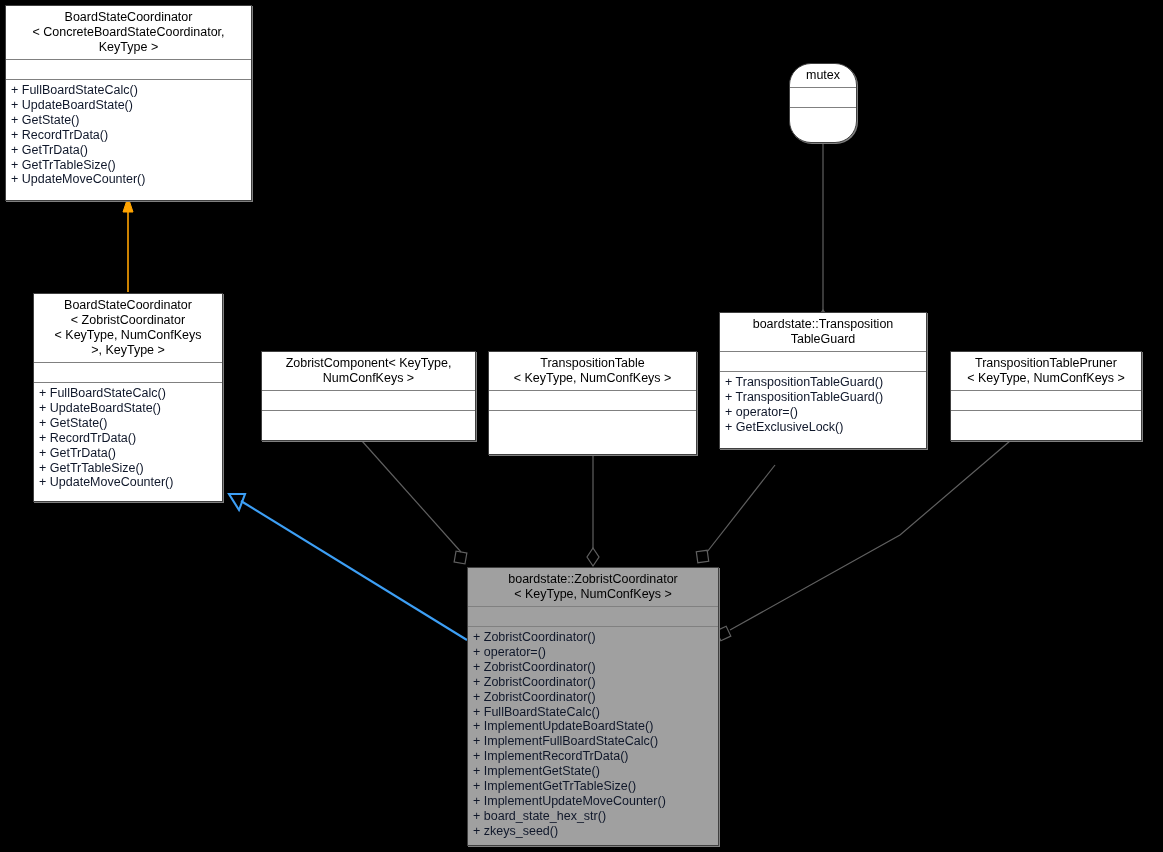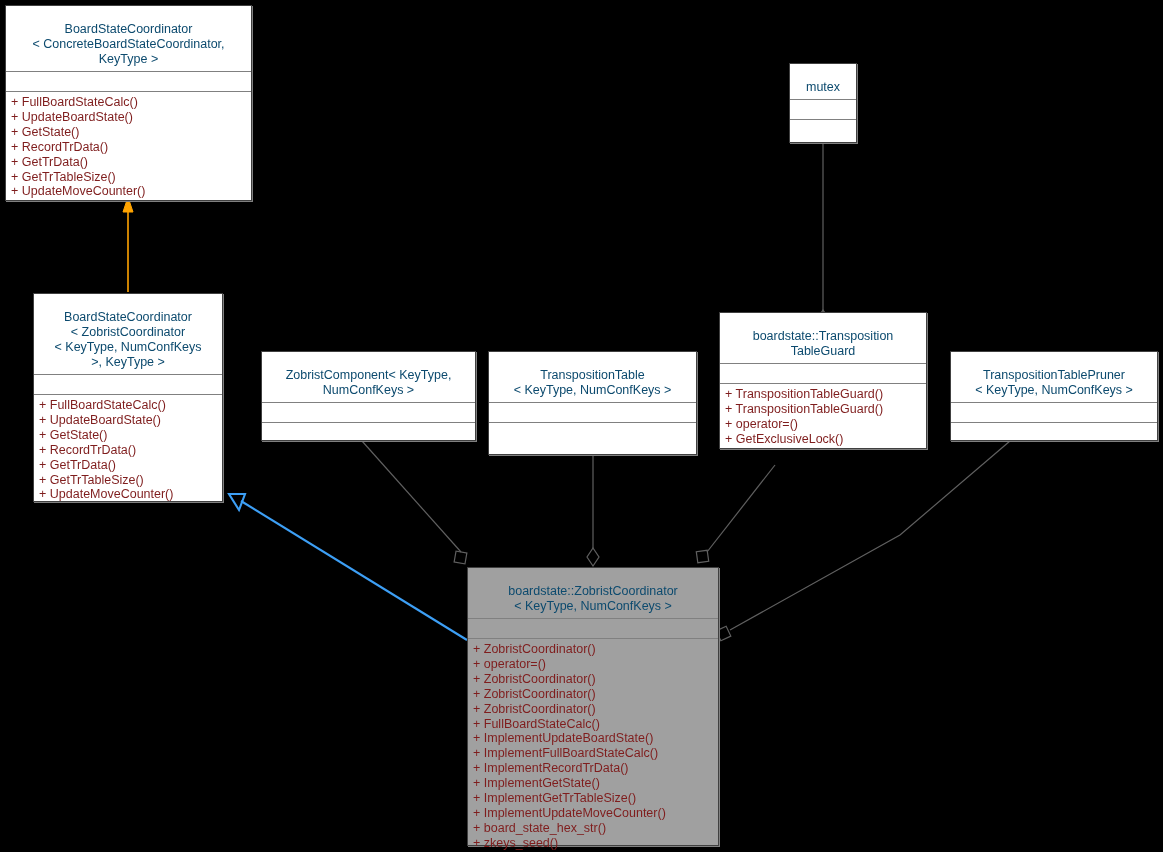--- a/index.html
+++ b/index.html
@@ -33,42 +33,42 @@
     display: flex;
     flex-direction: column;
     z-index: 5;
   }
   .uml-class.highlight {
     background: #a0a0a0;
   }
   .cls-name {
     box-sizing: border-box;
     text-align: center;
-    padding: 16px 4px 4px 4px;
+    padding: 4px 4px 4px 4px;
     font-size: 12.5px;
     line-height: 15px;
-    color: #0c4a6e;
+    color: #000000;
     border-bottom: 1px solid #808080;
     white-space: pre-line;
   }
   .cls-attrs {
     box-sizing: border-box;
     border-bottom: 1px solid #808080;
     padding: 2px 4px;
     font-size: 12.5px;
     line-height: 15px;
     color: #1a1a1a;
     min-height: 20px;
   }
   .cls-ops {
     box-sizing: border-box;
     padding: 3px 5px 4px 5px;
     font-size: 12.5px;
     line-height: 14.9px;
-    color: #7f1d1d;
+    color: #0f172a;
     flex: 1 1 auto;
     min-height: 18px;
   }
   .cls-ops .op {
     white-space: nowrap;
   }
   .empty-row {
     min-height: 20px;
   }
 </style>
@@ -155,39 +155,39 @@
     <div class="cls-ops empty-row"></div>
   </div>
 
   <div class="uml-class" style="left:488px; top:351px; width:209px; height:104px;">
     <div class="cls-name">TranspositionTable
 &lt; KeyType, NumConfKeys &gt;</div>
     <div class="cls-attrs empty-row"></div>
     <div class="cls-ops empty-row"></div>
   </div>
 
-  <div class="uml-class" style="left:789px; top:63px; width:68px; height:80px;">
+  <div class="uml-class" style="left:789px; top:63px; width:68px; height:80px;border-radius:22px;">
     <div class="cls-name">mutex</div>
     <div class="cls-attrs empty-row"></div>
     <div class="cls-ops empty-row"></div>
   </div>
 
   <div class="uml-class" style="left:719px; top:312px; width:208px; height:137px;">
     <div class="cls-name">boardstate::Transposition
 TableGuard</div>
     <div class="cls-attrs empty-row"></div>
     <div class="cls-ops">
       <div class="op">+ TranspositionTableGuard()</div>
       <div class="op">+ TranspositionTableGuard()</div>
       <div class="op">+ operator=()</div>
       <div class="op">+ GetExclusiveLock()</div>
     </div>
   </div>
 
-  <div class="uml-class" style="left:950px; top:351px; width:208px; height:90px;">
+  <div class="uml-class" style="left:950px; top:351px; width:192px; height:90px;">
     <div class="cls-name">TranspositionTablePruner
 &lt; KeyType, NumConfKeys &gt;</div>
     <div class="cls-attrs empty-row"></div>
     <div class="cls-ops empty-row"></div>
   </div>
 
   <div class="uml-class highlight" style="left:467px; top:567px; width:252px; height:279px;">
     <div class="cls-name">boardstate::ZobristCoordinator
 &lt; KeyType, NumConfKeys &gt;</div>
     <div class="cls-attrs empty-row"></div>

